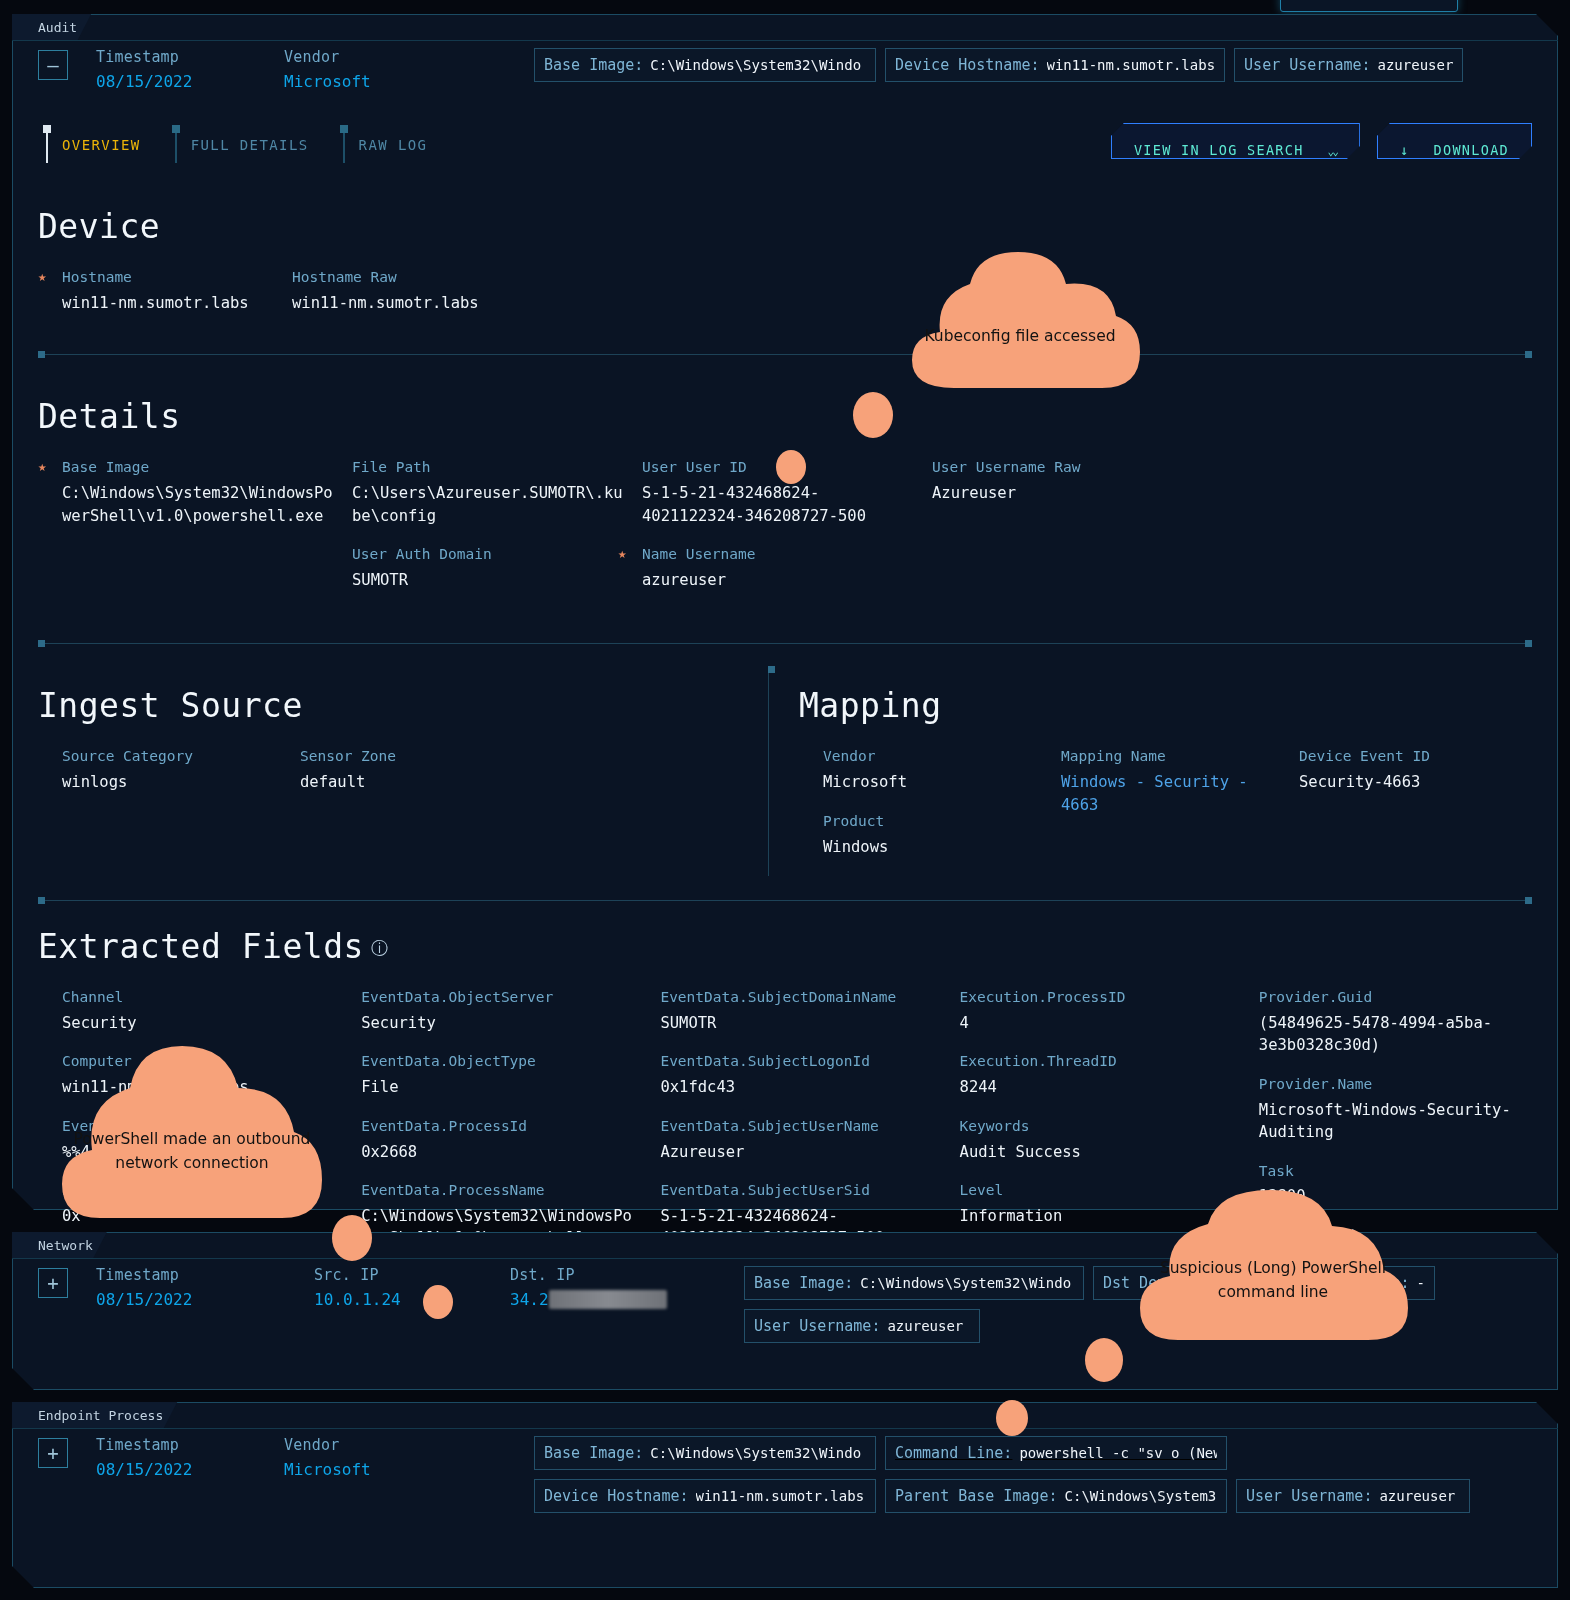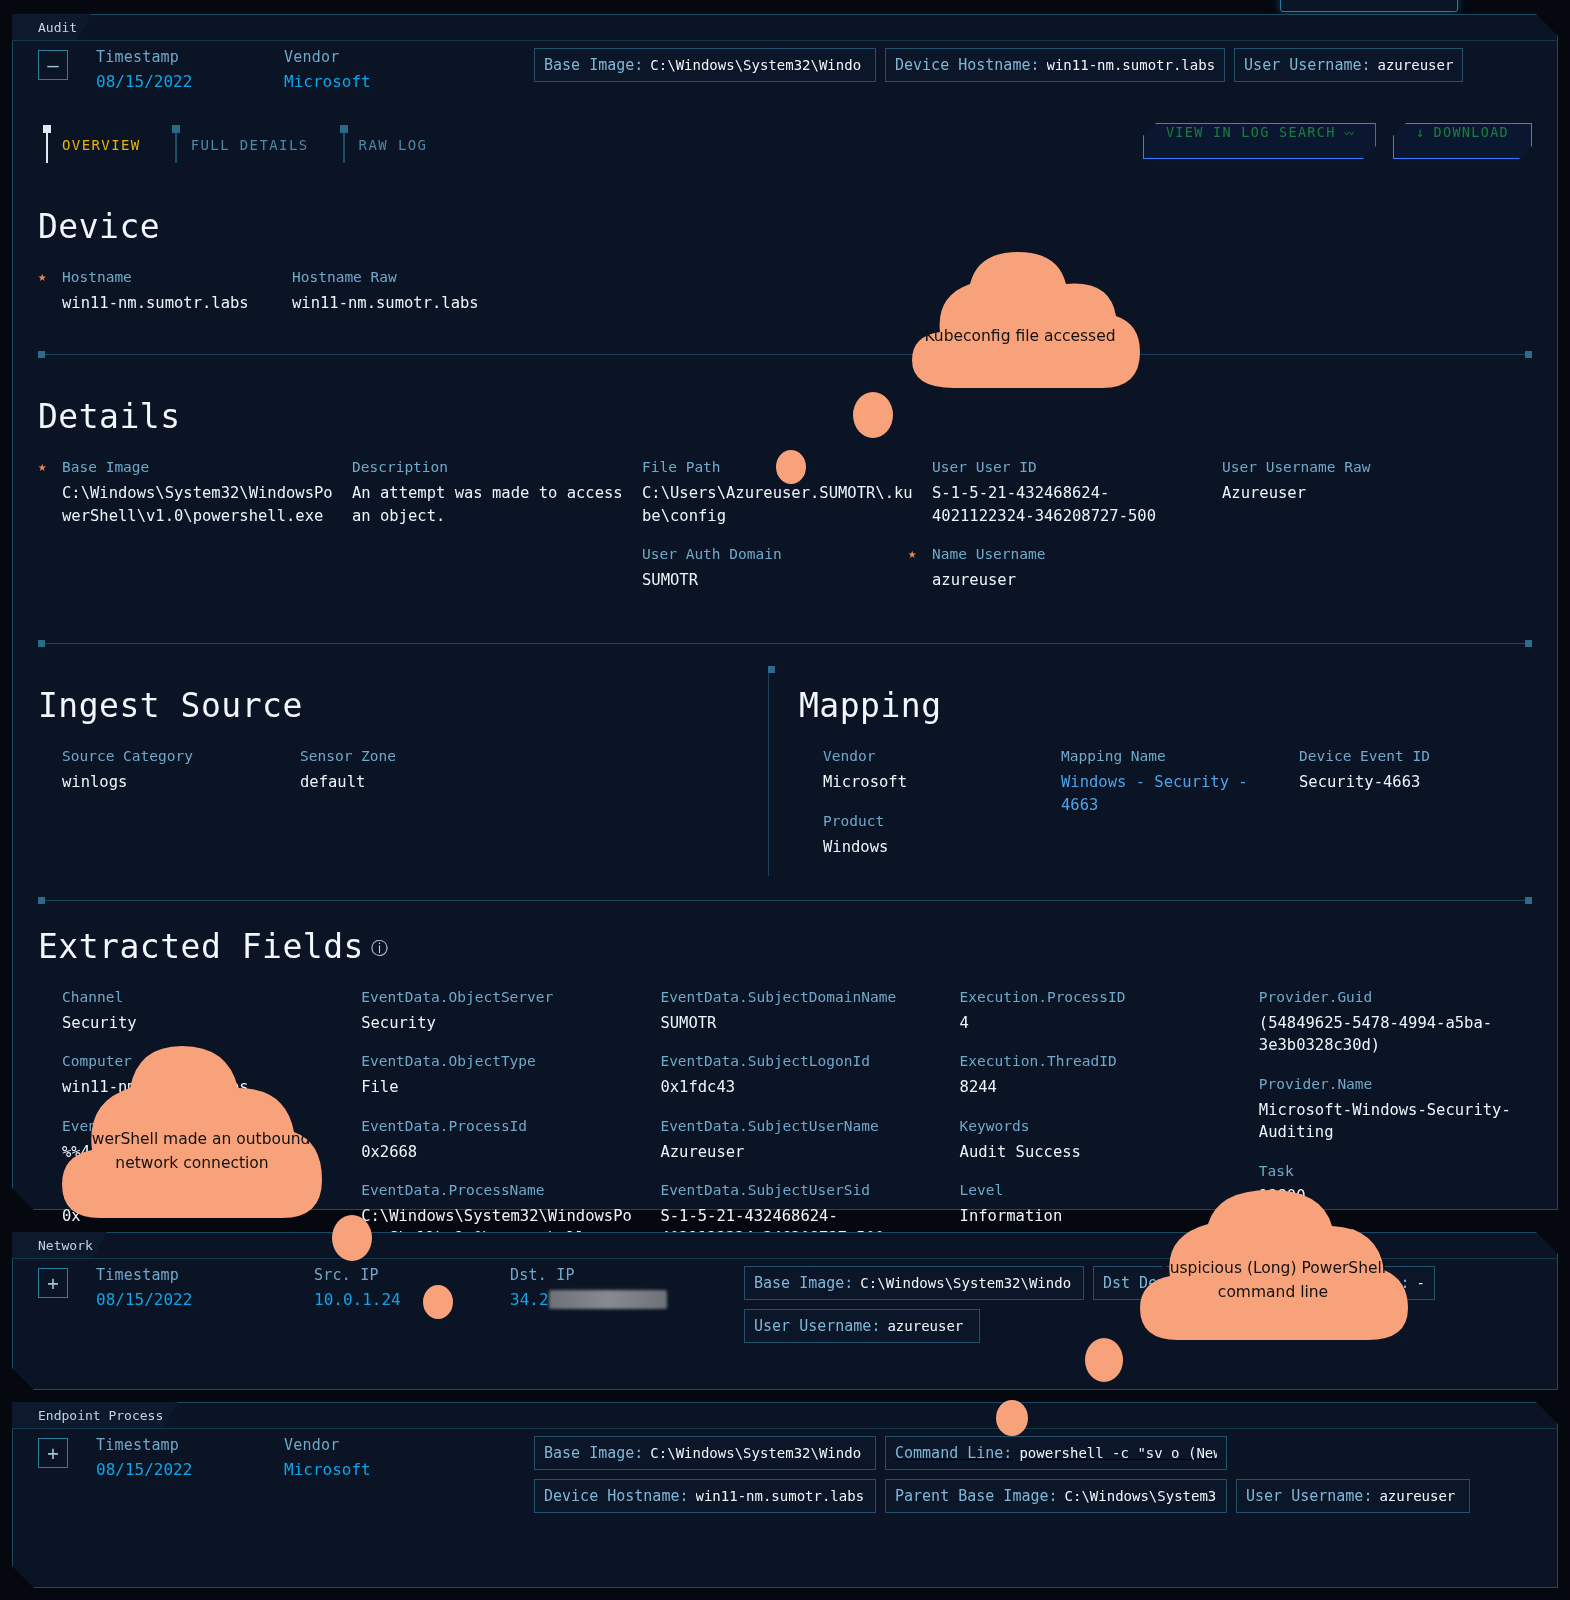--- a/index.html
+++ b/index.html
@@ -70,22 +70,22 @@
     content: ""; position: absolute; left: 8px; top: 2px; width: 2px; height: 36px; background: #1d4f68;
   }
   .tabitem::after {
     content: ""; position: absolute; left: 5px; top: 0px; width: 8px; height: 8px; background: #2a6a86;
   }
   .tabitem.active::before { background: #dfe9f1; }
   .tabitem.active::after { background: #dfe9f1; }
 
   .actions { position: absolute; right: 0; top: 14px; display: flex; gap: 17px; }
   .btn {
-    height: 36px; padding: 0 22px; display: flex; align-items: flex-start; gap: 8px;
-    color: #15803d; font-size: 13.5px; letter-spacing: 1.3px;
+    height: 36px; padding: 0 22px; display: flex; align-items: flex-end; gap: 24px;
+    color: #5eead4; font-size: 13.5px; letter-spacing: 1.3px;
     border: 1px solid #2f7fff; background: #0b1730;
     clip-path: polygon(13px 0, 100% 0, 100% calc(100% - 13px), calc(100% - 13px) 100%, 0 100%, 0 13px);
     box-shadow: 0 0 10px rgba(47,127,255,.45);
   }
 
   .sect { position: relative; padding-top: 28px; }
   .sect-rule { position: relative; height: 1px; background: #1d4257; margin: 22px 0 0 0; }
   .sect-rule::before { content:""; position:absolute; left:0; top:-3px; width:7px; height:7px; background:#2d6b89; }
   .sect-rule::after { content:""; position:absolute; right:0; top:-3px; width:7px; height:7px; background:#2d6b89; }
   h2.sect-title { color: #f2f7fb; font-size: 33px; font-weight: normal; letter-spacing: .5px; margin: 14px 0 22px 0; }
@@ -199,26 +199,20 @@
         </div>
 
         <div class="sect">
           <h2 class="sect-title">Details</h2>
           <div class="fields detail-pad">
             <div class="fcol" style="flex:0 0 290px;">
               <div class="field">
                 <span class="star">★</span>
                 <div class="fk">Base Image</div>
                 <div class="fv">C:\Windows\System32\WindowsPowerShell\v1.0\powershell.exe</div>
-              </div>
-            </div>
-            <div class="fcol" style="flex:0 0 290px;">
-              <div class="field">
-                <div class="fk">Description</div>
-                <div class="fv">An attempt was made to access an object.</div>
               </div>
             </div>
             <div class="fcol" style="flex:0 0 290px;">
               <div class="field">
                 <div class="fk">File Path</div>
                 <div class="fv">C:\Users\Azureuser.SUMOTR\.kube\config</div>
               </div>
               <div class="field">
                 <div class="fk">User Auth Domain</div>
                 <div class="fv">SUMOTR</div>

